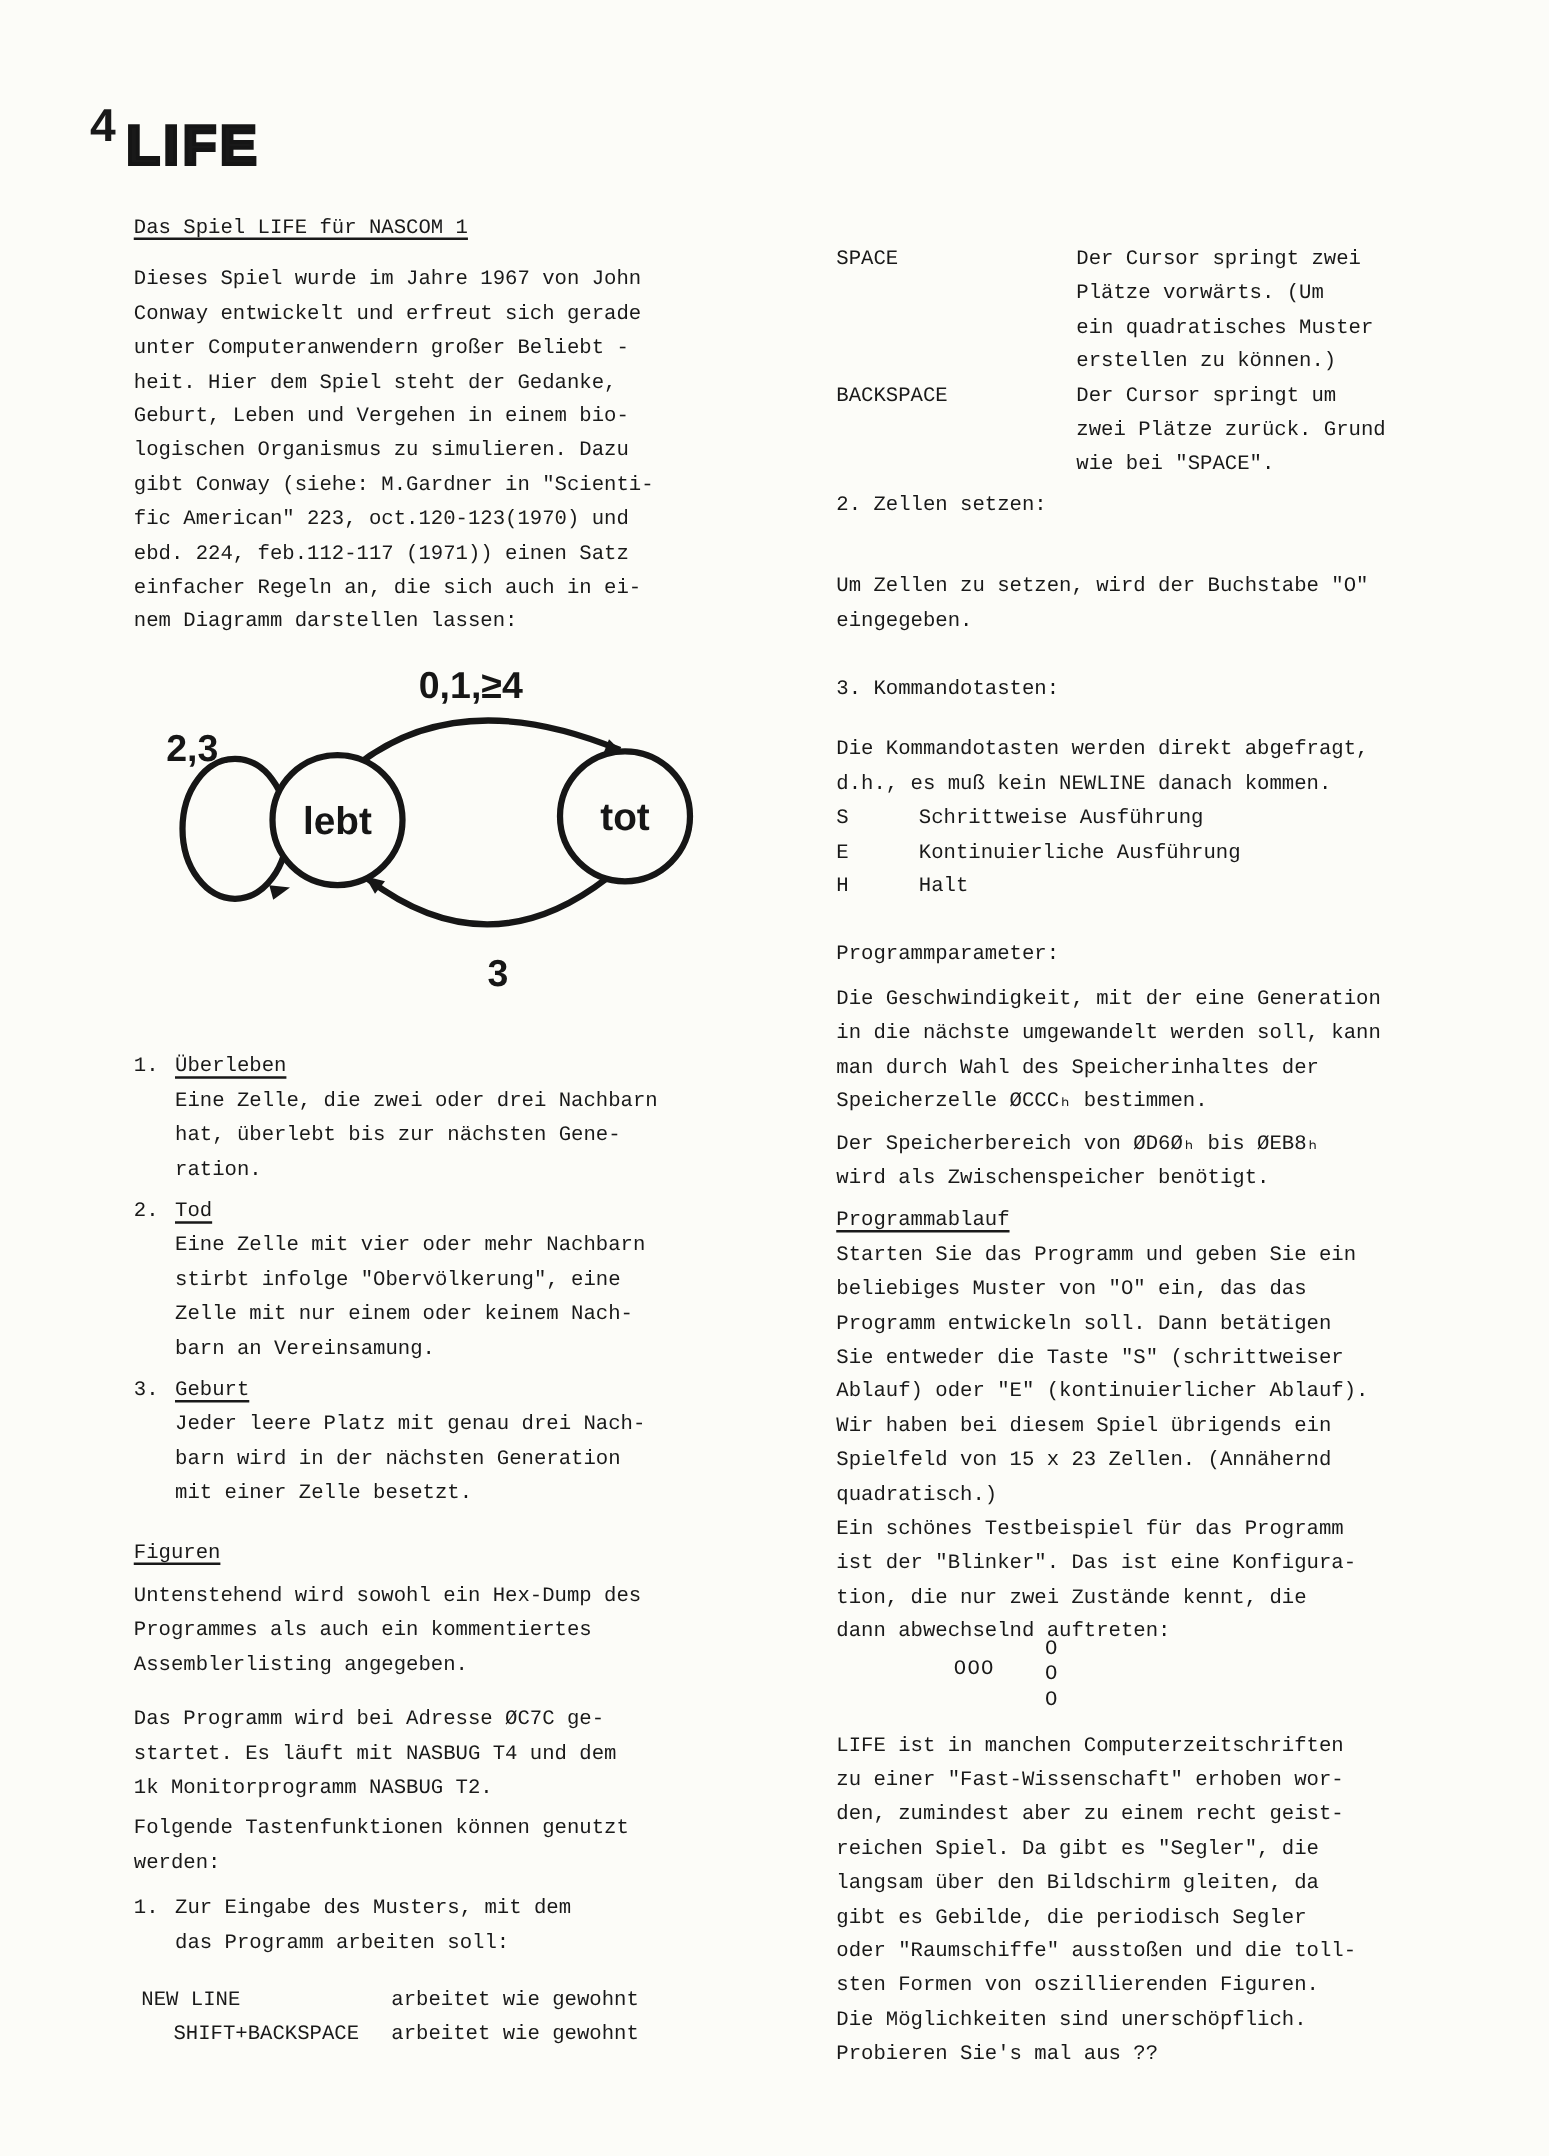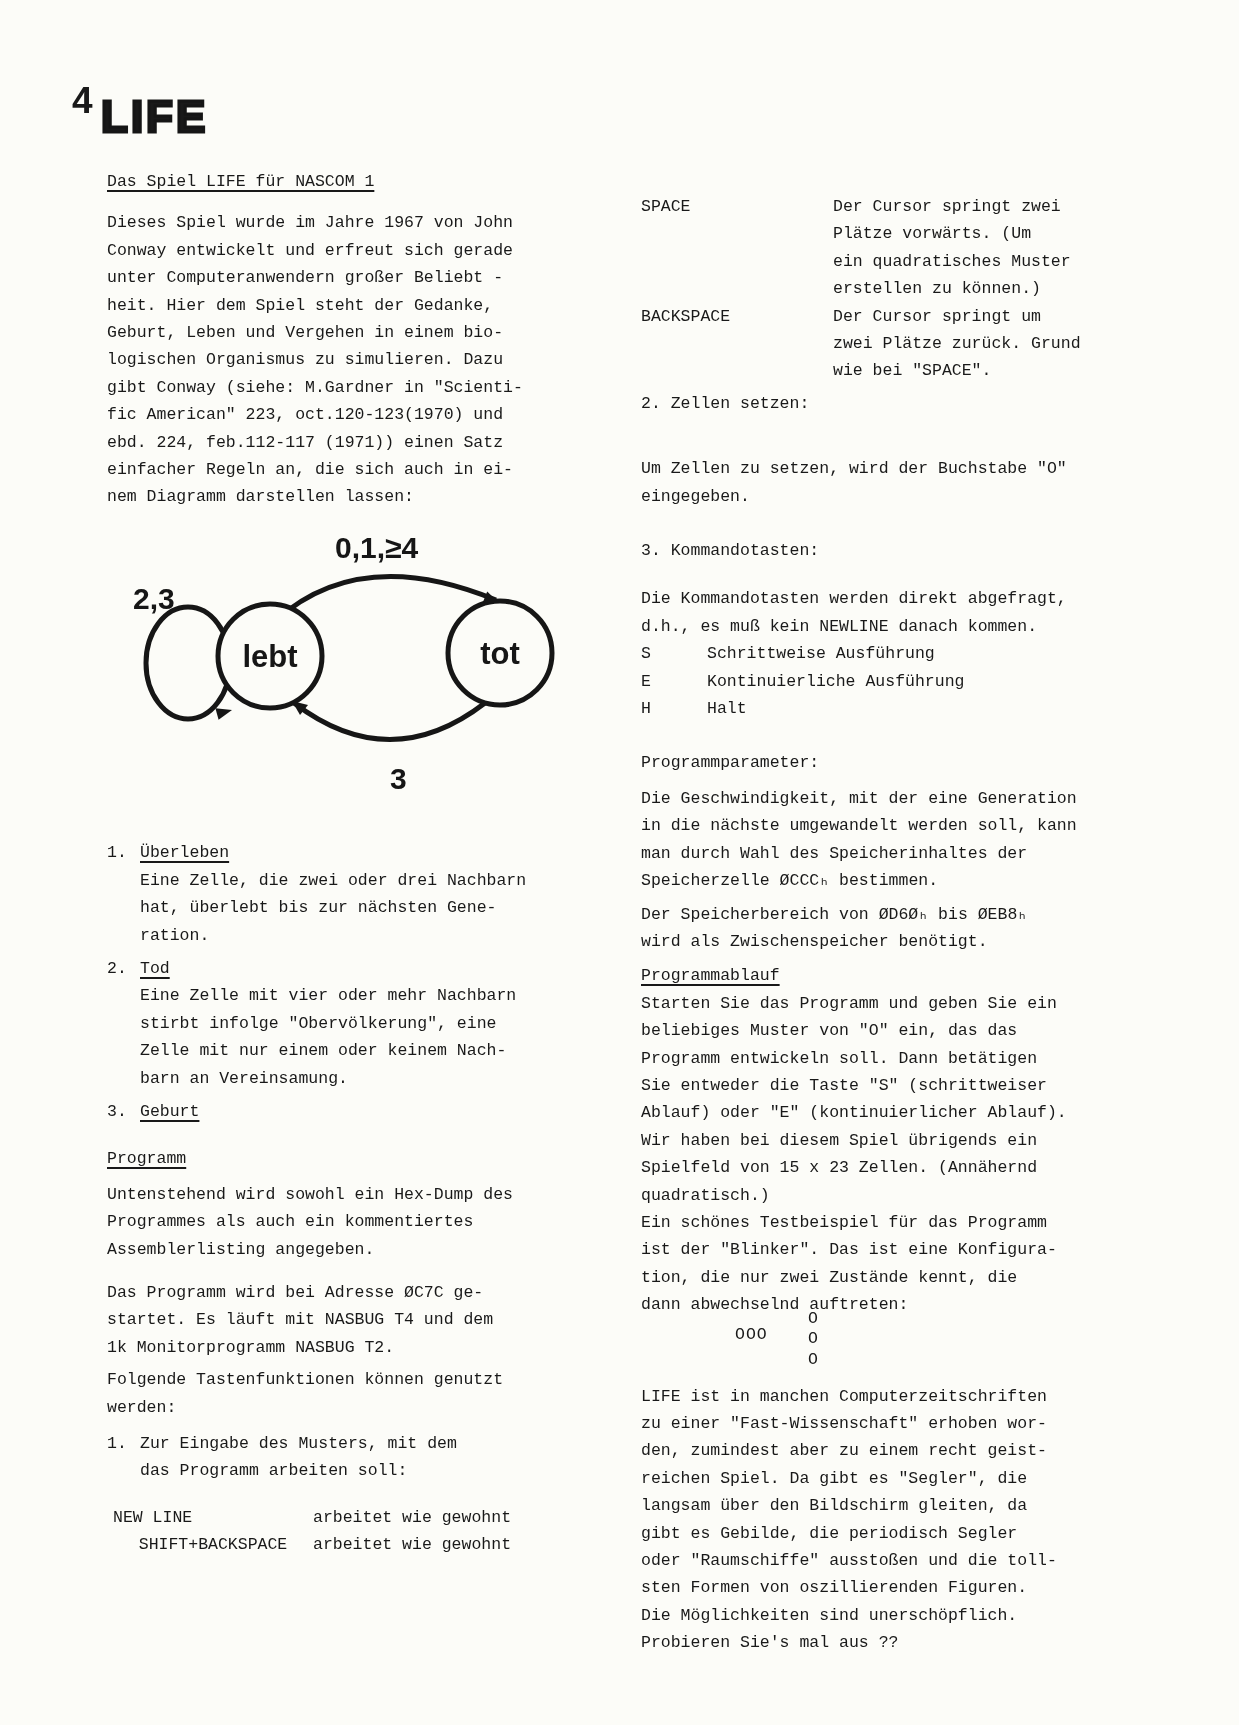--- a/index.html
+++ b/index.html
@@ -17,21 +17,21 @@
     font-size:37px;font-weight:900;
   }
   .logo{
     position:absolute;left:101px;top:92px;
     font-family:"Liberation Sans","DejaVu Sans",sans-serif;
     font-size:44px;font-weight:900;letter-spacing:3px;
     -webkit-text-stroke:3px #151515;
   }
   .col{position:absolute;font-size:16.5px;line-height:27.4px;}
   .col-left{left:107px;top:168px;width:448px;}
-  .col-right{left:641px;top:193px;width:472px;}
+  .col-right{left:669px;top:193px;width:472px;}
   .lines{white-space:pre-line;}
   .uline{text-decoration:underline;text-decoration-thickness:2px;text-underline-offset:4px;}
   .para{margin:0;}
   .rule{display:flex;}
   .rule-num{width:33px;flex:none;}
   .krow{display:flex;}
   .diagram-wrap{margin-top:15px;margin-left:-7px;}
   .state-label{
     font-family:"Liberation Sans","DejaVu Sans",sans-serif;
     font-weight:900;font-size:31px;fill:#161616;
@@ -106,25 +106,28 @@
         <span class="rule-body"><span class="uline">Tod</span>
           <span class="lines" style="display:block;">Eine Zelle mit vier oder mehr Nachbarn
 stirbt infolge "Obervölkerung", eine
 Zelle mit nur einem oder keinem Nach-
 barn an Vereinsamung.</span>
         </span>
       </div>
       <div class="rule">
         <span class="rule-num">3.</span>
         <span class="rule-body"><span class="uline">Geburt</span>
+          <span class="lines" style="display:block;">Jeder leere Platz mit genau drei Nach-
+barn wird in der nächsten Generation
+mit einer Zelle besetzt.</span>
         </span>
       </div>
     </div>
 
-    <div class="uline para" style="margin-top:20px;">Programm</div>
+    <div class="uline para" style="margin-top:20px;">Figuren</div>
 
     <div class="lines para" style="margin-top:8px;">Untenstehend wird sowohl ein Hex-Dump des
 Programmes als auch ein kommentiertes
 Assemblerlisting angegeben.</div>
     <div class="lines para" style="margin-top:16px;">Das Programm wird bei Adresse ØC7C ge-
 startet. Es läuft mit NASBUG T4 und dem
 1k Monitorprogramm NASBUG T2.</div>
     <div class="lines para" style="margin-top:5px;">Folgende Tastenfunktionen können genutzt
 werden:</div>
 

